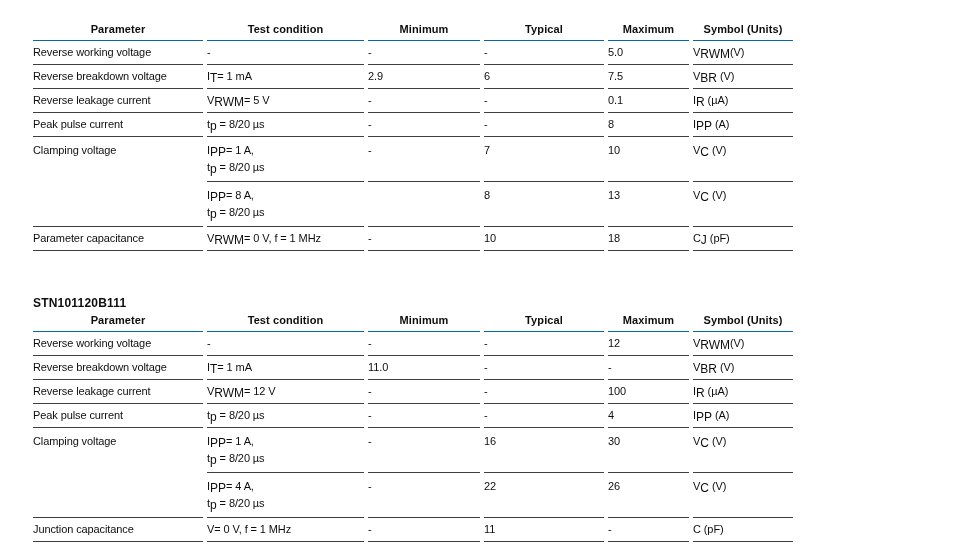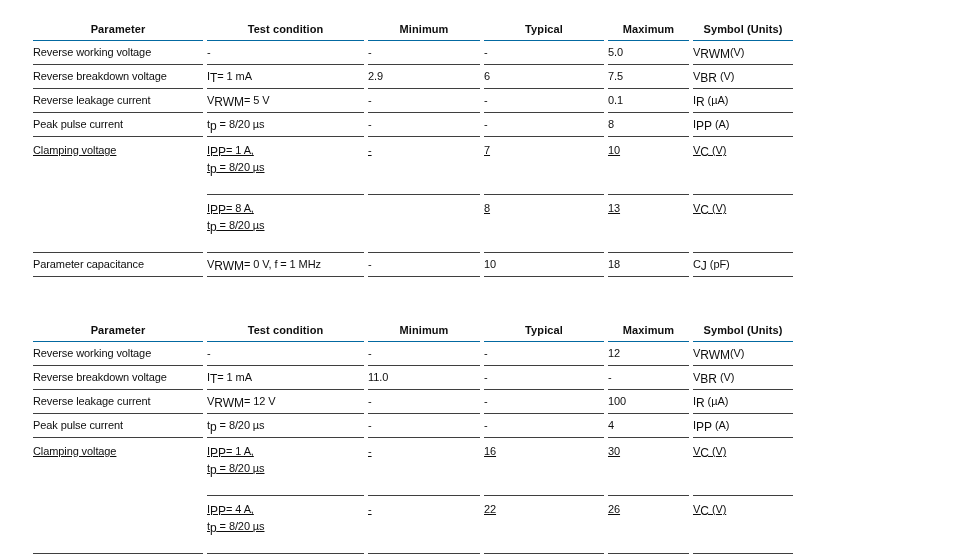--- a/index.html
+++ b/index.html
@@ -42,22 +42,21 @@
   .tbl td {
     font-size: 11px;
     line-height: 12px;
     letter-spacing: -0.1px;
     padding: 5px 0 6px 0;
     border-bottom: 1.5px solid #3f3f3f;
     vertical-align: top;
   }
   .tbl tr.ml td {
     line-height: 17px;
-    padding-bottom: 18px;
-    text-decoration: underline;
+    padding-bottom: 5px;
   }
   .tbl td.param {
     letter-spacing: -0.1px;
   }
   sub {
     font-size: 12px;
     line-height: 0;
     vertical-align: -2px;
     letter-spacing: 0;
   }
@@ -147,20 +146,21 @@
           <td>-</td>
           <td>10</td>
           <td>18</td>
           <td>C<sub>J</sub> (pF)</td>
         </tr>
       </tbody>
     </table>
   </section>
 
   <section class="spec-block">
+    <div class="tbl-title">STN101120B111</div>
     <table class="tbl">
       <colgroup>
         <col class="c1">
           <col class="c2">
           <col class="c3">
           <col class="c4">
           <col class="c5">
           <col class="c6">
       </colgroup>
       <thead>

